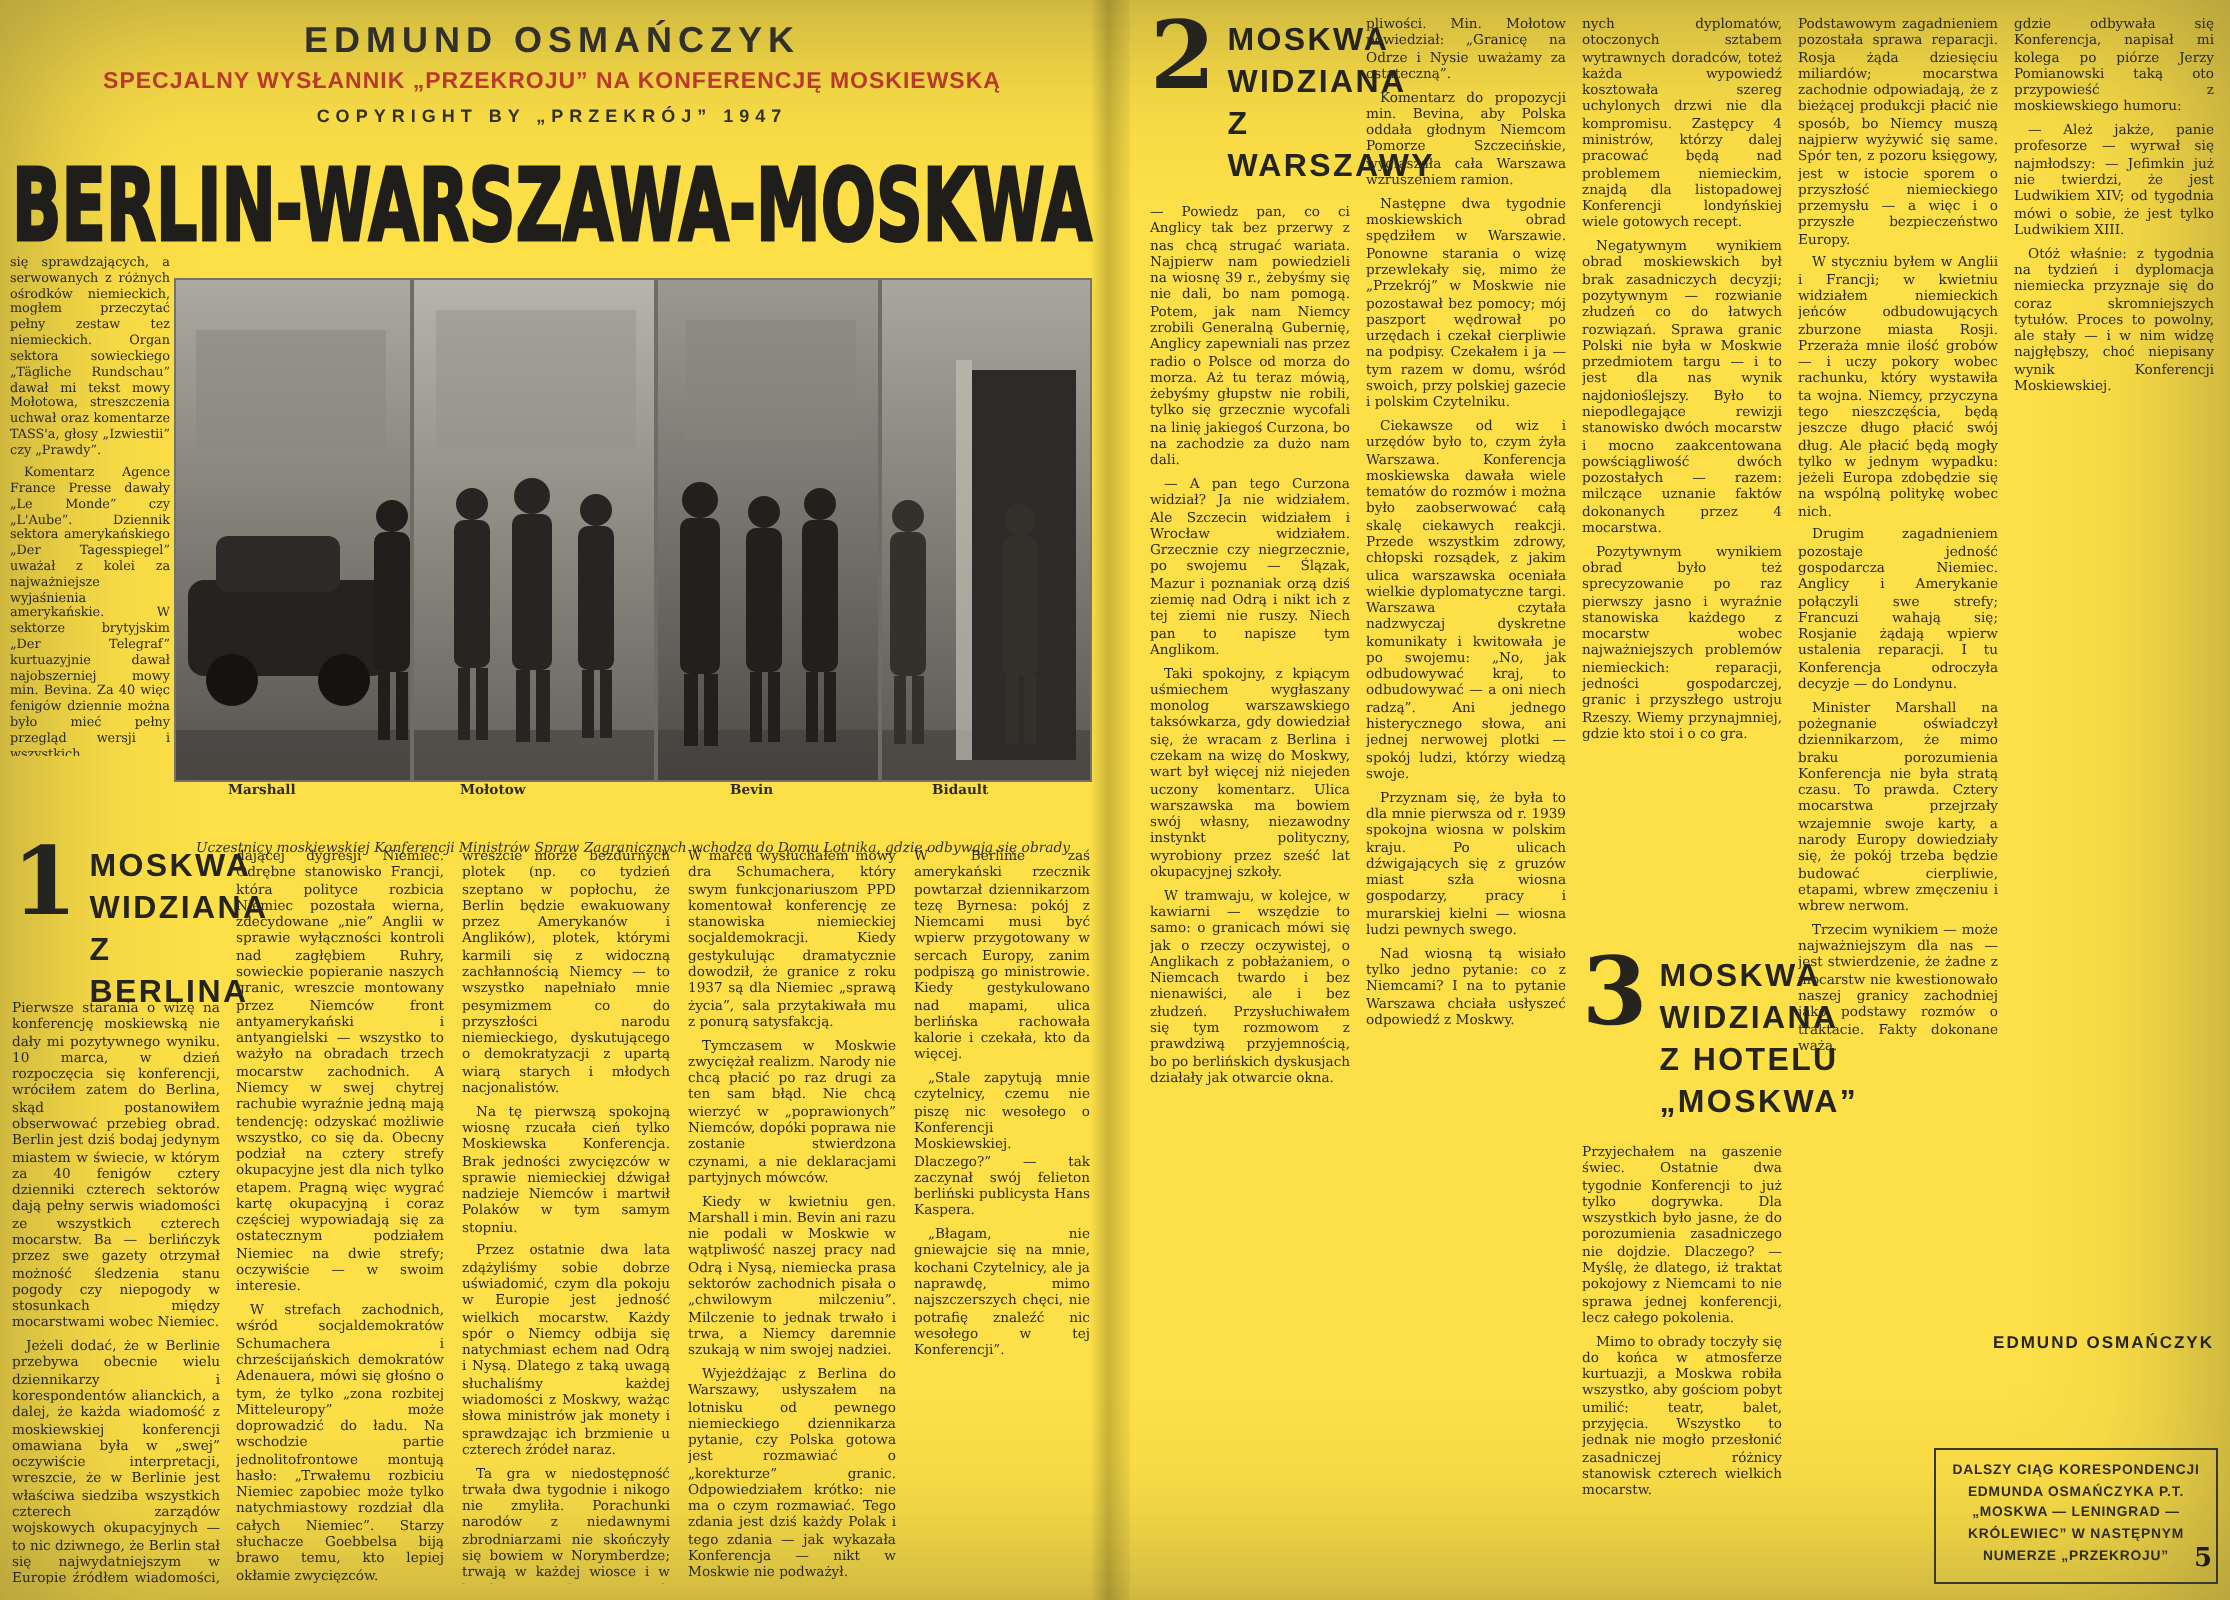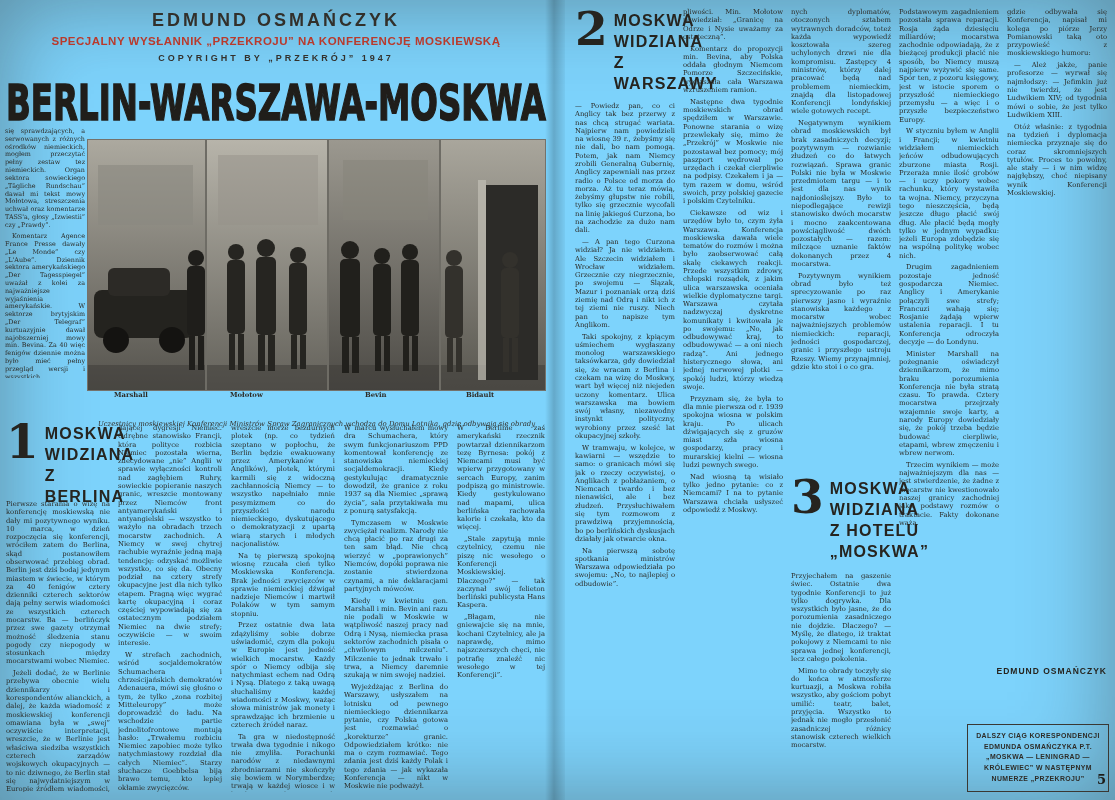--- a/index.html
+++ b/index.html
@@ -1,16 +1,16 @@
 <!DOCTYPE html>
 <html><head>
 <meta charset="utf-8">
 <style>
   html,body{margin:0;padding:0;background:#6f6c65;}
-  .sheet{position:relative;width:1115px;height:800px;background:#7dd3fc;overflow:hidden;
+  .sheet{position:relative;width:1115px;height:800px;background:#fde047;overflow:hidden;
          font-family:"DejaVu Serif",serif;color:#2b2a25;
          box-shadow:inset 0 0 90px rgba(50,48,42,.45);}
   .gutter{position:absolute;left:545px;top:0;width:20px;height:100%;
           background:linear-gradient(90deg,rgba(0,0,0,0),rgba(0,0,0,.20) 45%,rgba(0,0,0,.04));}
   .abs{position:absolute;}
   .sans{font-family:"Liberation Sans","DejaVu Sans",sans-serif;}
   .author{left:0;top:10px;width:552px;text-align:center;font-weight:bold;font-size:18px;
           letter-spacing:3px;color:#32302b;}
   .subtitle{left:0;top:35px;width:552px;text-align:center;font-weight:bold;font-size:11.5px;
             letter-spacing:.5px;color:#b93a2c;}
@@ -200,21 +200,20 @@
       <span>Z</span>
       <span>WARSZAWY</span>
     </div>
   </div>
 
   <div class="abs col" style="left:575px;top:102px;width:100px;height:690px;">
       <p>— Powiedz pan, co ci Anglicy tak bez przerwy z nas chcą strugać wariata. Najpierw nam powiedzieli na wiosnę 39 r., żebyśmy się nie dali, bo nam pomogą. Potem, jak nam Niemcy zrobili Generalną Gubernię, Anglicy zapewniali nas przez radio o Polsce od morza do morza. Aż tu teraz mówią, żebyśmy głupstw nie robili, tylko się grzecznie wycofali na linię jakiegoś Curzona, bo na zachodzie za dużo nam dali.</p>
       <p>— A pan tego Curzona widział? Ja nie widziałem. Ale Szczecin widziałem i Wrocław widziałem. Grzecznie czy niegrzecznie, po swojemu — Ślązak, Mazur i poznaniak orzą dziś ziemię nad Odrą i nikt ich z tej ziemi nie ruszy. Niech pan to napisze tym Anglikom.</p>
       <p>Taki spokojny, z kpiącym uśmiechem wygłaszany monolog warszawskiego taksówkarza, gdy dowiedział się, że wracam z Berlina i czekam na wizę do Moskwy, wart był więcej niż niejeden uczony komentarz. Ulica warszawska ma bowiem swój własny, niezawodny instynkt polityczny, wyrobiony przez sześć lat okupacyjnej szkoły.</p>
       <p>W tramwaju, w kolejce, w kawiarni — wszędzie to samo: o granicach mówi się jak o rzeczy oczywistej, o Anglikach z pobłażaniem, o Niemcach twardo i bez nienawiści, ale i bez złudzeń. Przysłuchiwałem się tym rozmowom z prawdziwą przyjemnością, bo po berlińskich dyskusjach działały jak otwarcie okna.</p>
-      <p>Na pierwszą sobotę spotkania ministrów Warszawa odpowiedziała po swojemu: „No, to najlepiej o odbudowie”.</p>
     </div>
   <div class="abs col" style="left:683px;top:8px;width:100px;height:784px;">
       <p>pliwości. Min. Mołotow powiedział: „Granicę na Odrze i Nysie uważamy za ostateczną”.</p>
       <p>Komentarz do propozycji min. Bevina, aby Polska oddała głodnym Niemcom Pomorze Szczecińskie, wygłaszała cała Warszawa wzruszeniem ramion.</p>
       <p>Następne dwa tygodnie moskiewskich obrad spędziłem w Warszawie. Ponowne starania o wizę przewlekały się, mimo że „Przekrój” w Moskwie nie pozostawał bez pomocy; mój paszport wędrował po urzędach i czekał cierpliwie na podpisy. Czekałem i ja — tym razem w domu, wśród swoich, przy polskiej gazecie i polskim Czytelniku.</p>
       <p>Ciekawsze od wiz i urzędów było to, czym żyła Warszawa. Konferencja moskiewska dawała wiele tematów do rozmów i można było zaobserwować całą skalę ciekawych reakcji. Przede wszystkim zdrowy, chłopski rozsądek, z jakim ulica warszawska oceniała wielkie dyplomatyczne targi. Warszawa czytała nadzwyczaj dyskretne komunikaty i kwitowała je po swojemu: „No, jak odbudowywać kraj, to odbudowywać — a oni niech radzą”. Ani jednego histerycznego słowa, ani jednej nerwowej plotki — spokój ludzi, którzy wiedzą swoje.</p>
       <p>Przyznam się, że była to dla mnie pierwsza od r. 1939 spokojna wiosna w polskim kraju. Po ulicach dźwigających się z gruzów miast szła wiosna gospodarzy, pracy i murarskiej kielni — wiosna ludzi pewnych swego.</p>
       <p>Nad wiosną tą wisiało tylko jedno pytanie: co z Niemcami? I na to pytanie Warszawa chciała usłyszeć odpowiedź z Moskwy.</p>
     </div>
   <div class="abs col" style="left:791px;top:8px;width:100px;height:462px;">

